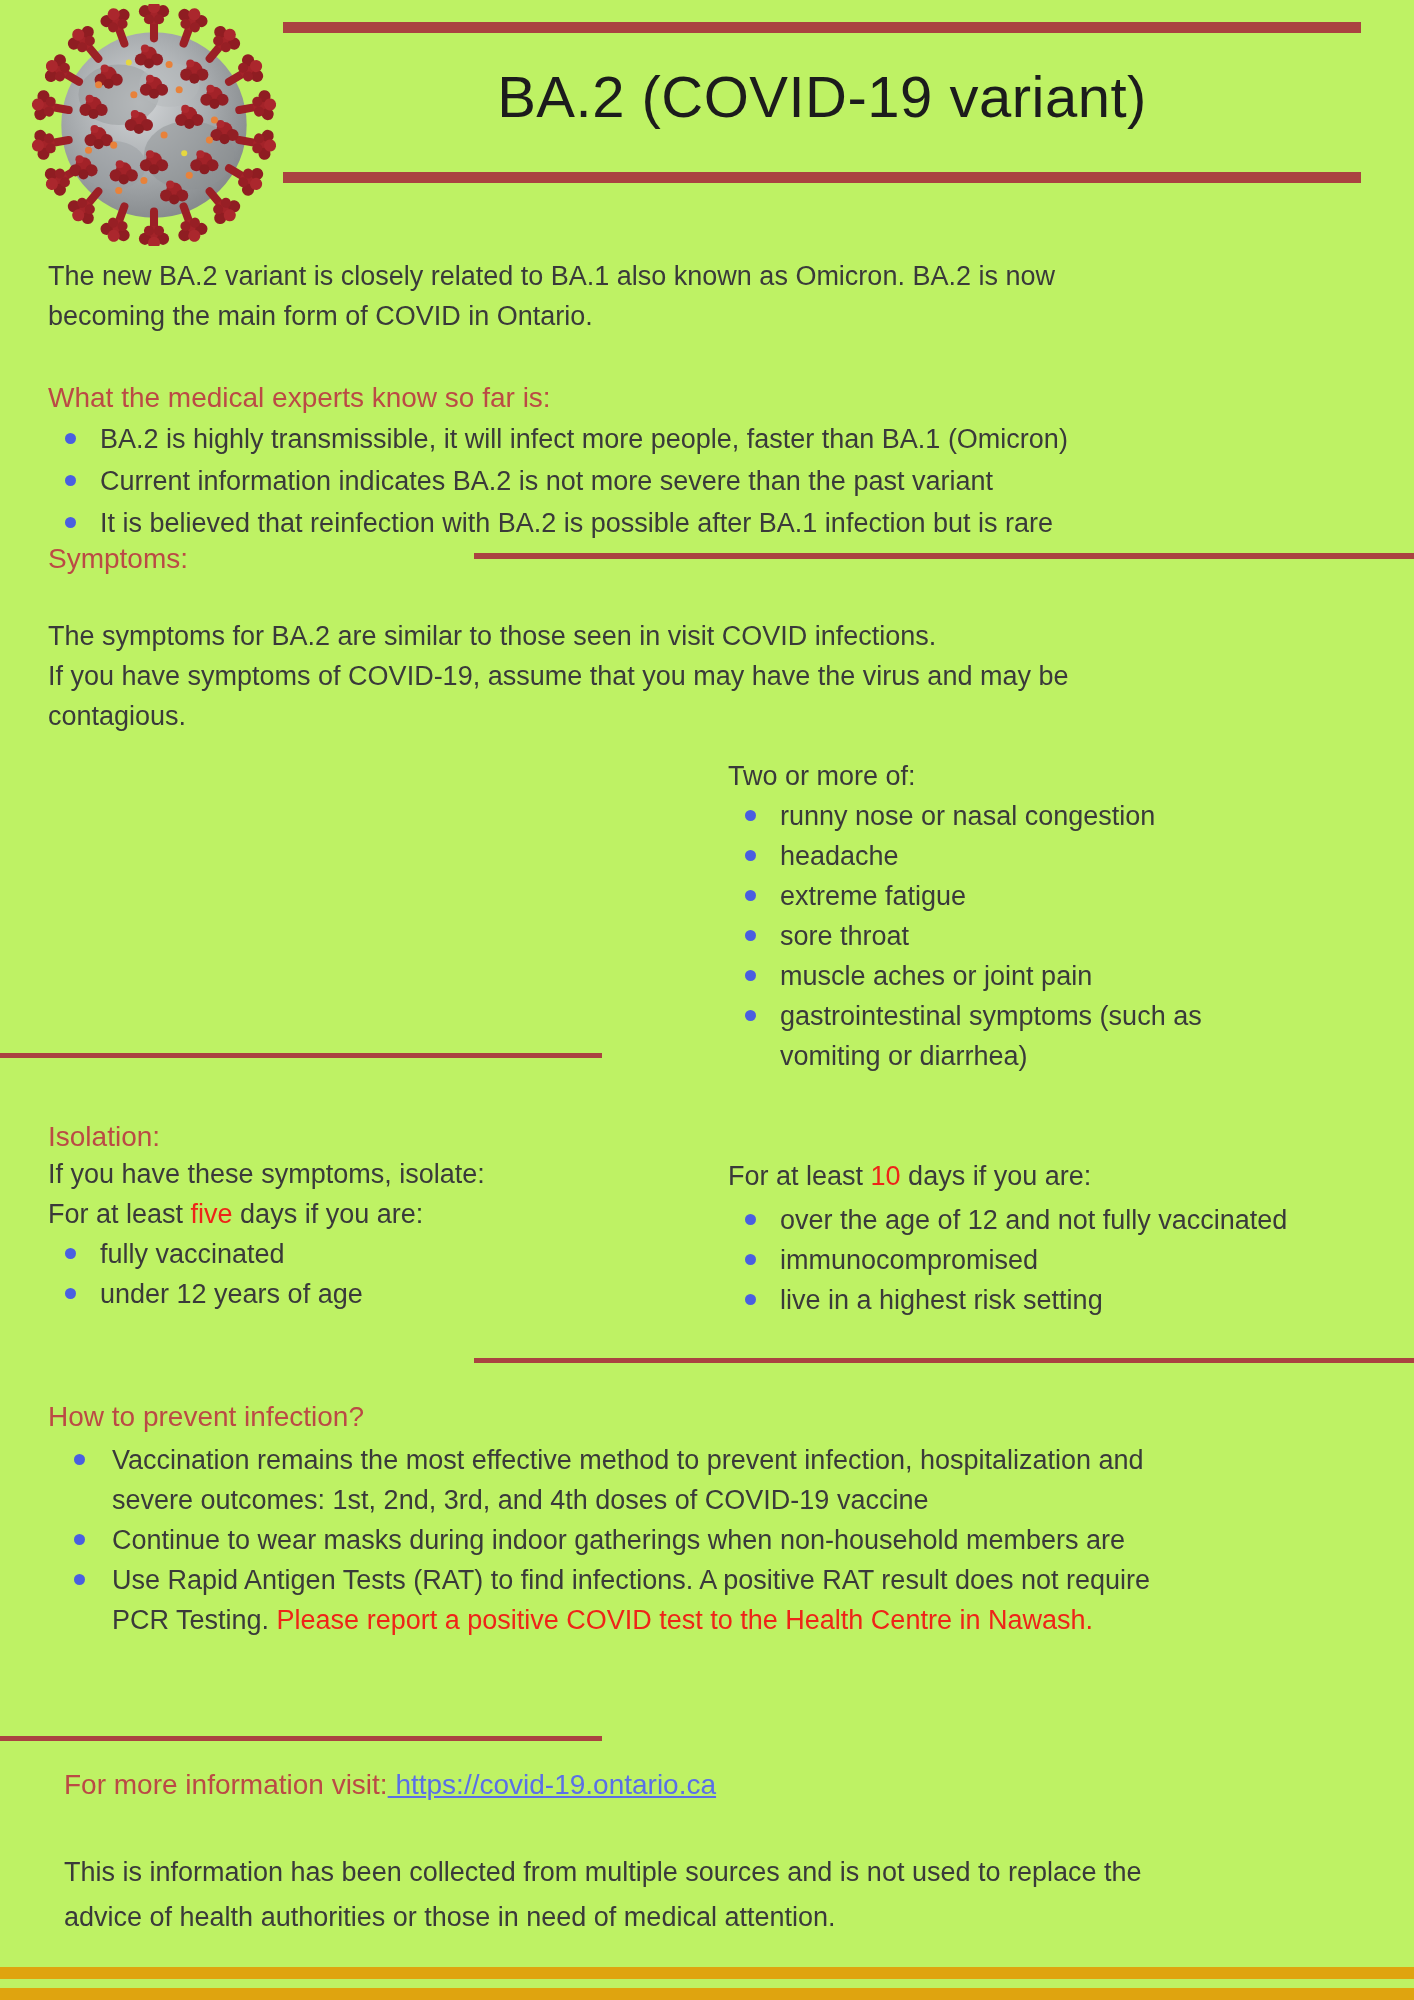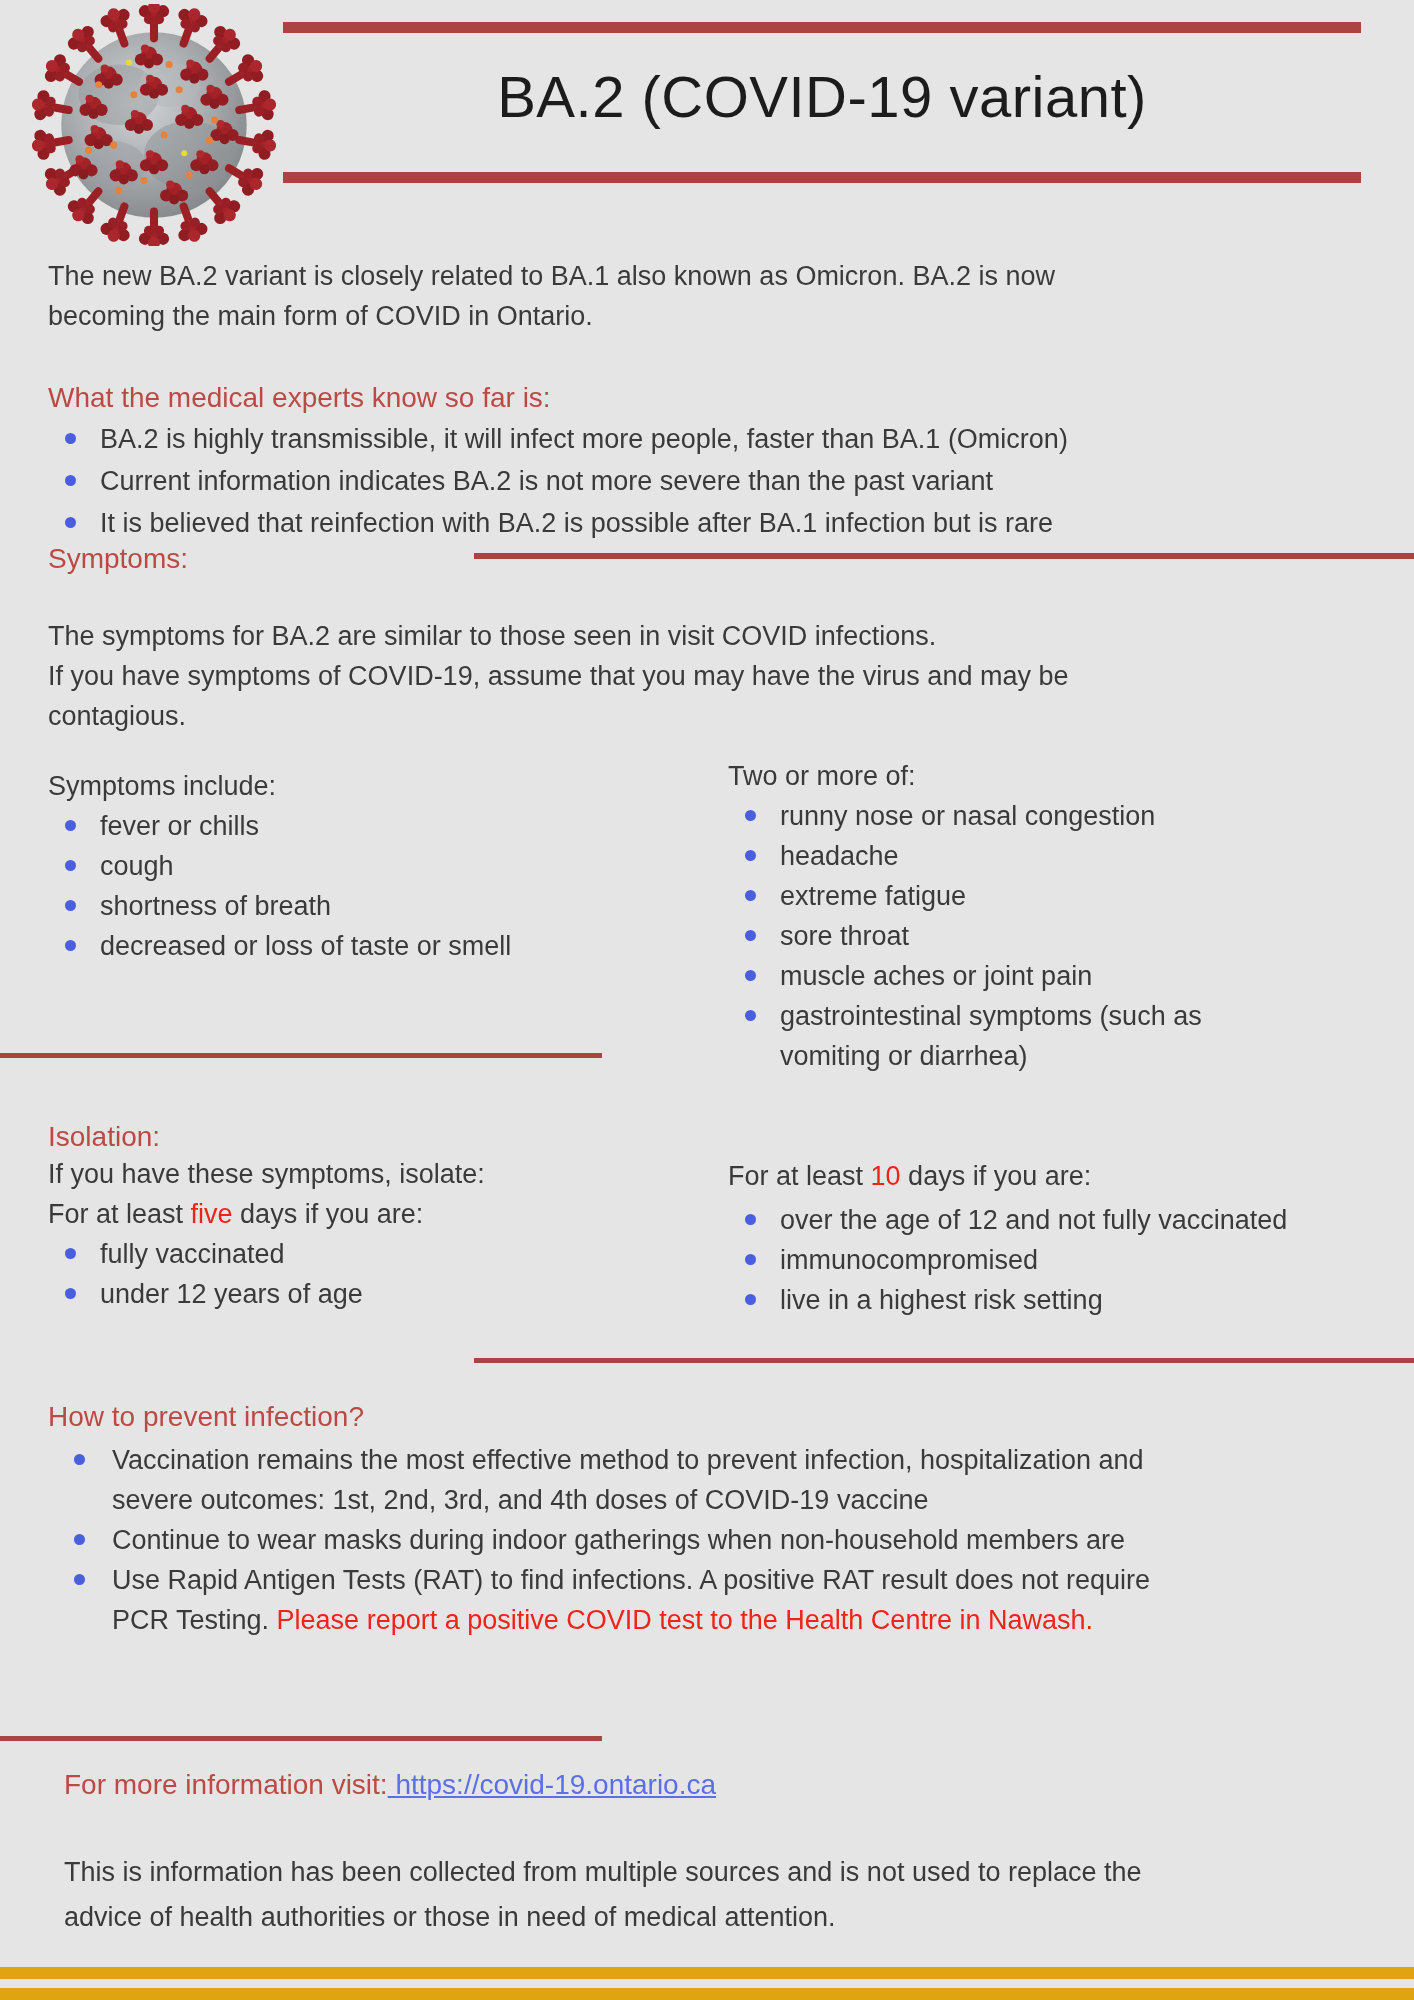--- a/index.html
+++ b/index.html
@@ -1,17 +1,17 @@
 <!DOCTYPE html>
 <html><head>
 <meta charset="utf-8">
 <style>
   html,body{margin:0;padding:0;background:#ffffff;}
   .page{
-    position:relative;width:1414px;height:2000px;overflow:hidden;background:#e5e5e5;
+    position:relative;width:1414px;height:2000px;overflow:hidden;background:#bef264;
     font-family:"Liberation Sans", sans-serif;color:#3a3a3a;
   }
   .abs{position:absolute;}
   
   .bar{position:absolute;left:283px;width:1078px;height:11px;background:#aa4341;}
   .bar.top{top:22px;}
   .bar.bottom{top:172px;}
   .page-title{
     position:absolute;left:283px;top:64px;width:1078px;text-align:center;
     font-size:58px;line-height:66px;color:#1c1c1c;font-weight:400;letter-spacing:0.5px;
@@ -163,29 +163,20 @@
 
   <div class="divider" id="div1"></div>
 
   <div class="h-red" id="symptoms-heading">Symptoms:</div>
   <div class="abs" id="symptoms-para">
     <div class="body-line">The symptoms for BA.2 are similar to those seen in visit COVID infections.</div>
     <div class="body-line">If you have symptoms of COVID-19, assume that you may have the virus and may be</div>
     <div class="body-line">contagious.</div>
   </div>
 
-  <div class="abs" id="sym-left">
-    <div class="col-title">Symptoms include:</div>
-    <ul class="blist">
-      <li>fever or chills</li>
-      <li>cough</li>
-      <li>shortness of breath</li>
-      <li>decreased or loss of taste or smell</li>
-    </ul>
-  </div>
 
   <div class="abs" id="sym-right">
     <div class="col-title">Two or more of:</div>
     <ul class="blist">
       <li>runny nose or nasal congestion</li>
       <li>headache</li>
       <li>extreme fatigue</li>
       <li>sore throat</li>
       <li>muscle aches or joint pain</li>
       <li>

